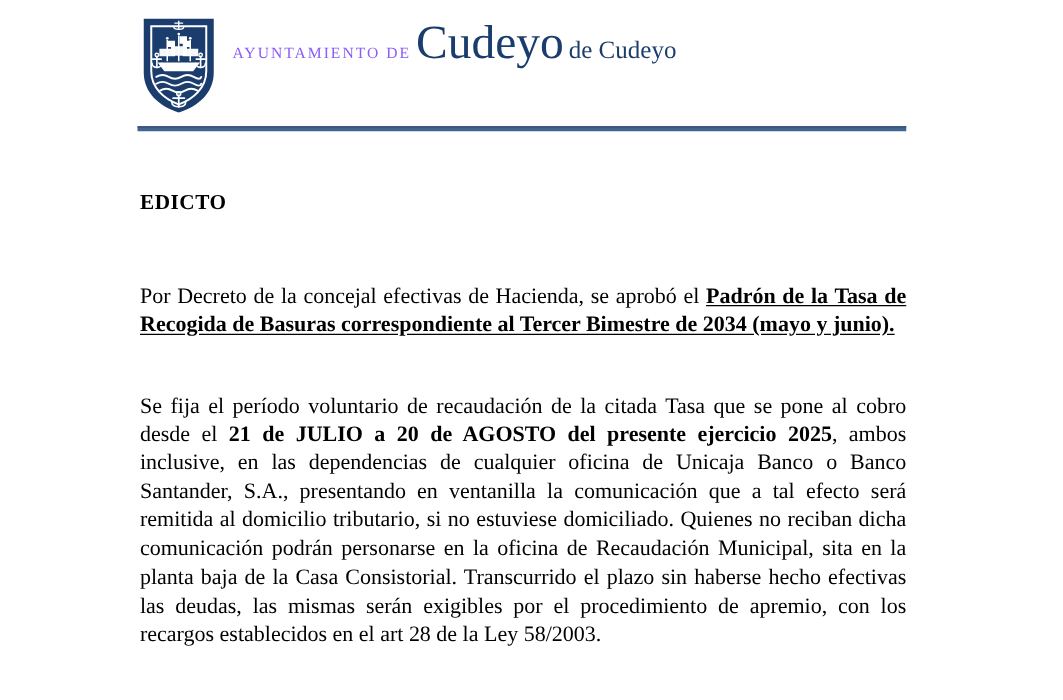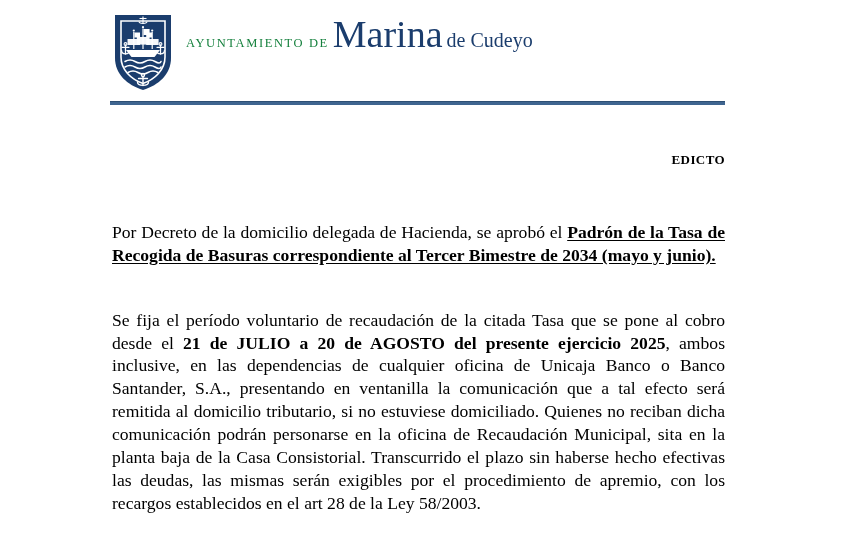--- a/index.html
+++ b/index.html
@@ -41,21 +41,21 @@
 
   .wordmark {
     display: block;
     padding-top: 4px;
   }
 
   .wordmark-top {
     font-family: "Liberation Serif", "DejaVu Serif", serif;
     font-size: 12.5px;
     letter-spacing: 1.6px;
-    color: #15803d;
+    color: #8b5cf6;
     line-height: 1;
     margin-bottom: 2px;
     white-space: nowrap;
   }
 
   .wordmark-main {
     font-family: "Liberation Serif", "DejaVu Serif", serif;
     font-size: 38px;
     line-height: 0.98;
     color: #1b3d6d;
@@ -83,23 +83,23 @@
 
   
   .doc {
     position: absolute;
     left: 112px;
     top: 120px;
     width: 613px;
   }
 
   .edicto-title {
-    text-align: right;
+    text-align: left;
     font-weight: bold;
-    font-size: 13px;
+    font-size: 17px;
     letter-spacing: 0.4px;
     margin-top: 32px;
   }
 
   .para {
     text-align: justify;
     font-size: 17.6px;
     line-height: 1.30;
   }
 
@@ -164,29 +164,29 @@
           <line x1="48.5" y1="33" x2="48.5" y2="42"></line>
           <line x1="45" y1="35.3" x2="52" y2="35.3"></line>
           <path d="M44.6 38.6 C44.6 43 52.4 43 52.4 38.6"></path>
           <circle cx="48.5" cy="32" r="1.4" stroke-width="1.1"></circle>
         </g>
       </svg>
     </span>
 
     <span class="wordmark">
       <span class="wordmark-top">AYUNTAMIENTO DE</span>
-      <span class="wordmark-main">Marina</span>
+      <span class="wordmark-main">Cudeyo</span>
       <span class="wordmark-sub">de Cudeyo</span>
     </span>
   </div>
 
   <div class="rule"></div>
 
   <div class="doc">
 
     <div class="edicto-title">EDICTO</div>
 
-    <p class="para para-decreto"><span>Por Decreto  de la domicilio delegada de Hacienda,  se aprobó el </span><span class="bu">Padrón de la Tasa de Recogida de Basuras correspondiente al Tercer Bimestre de 2034 (mayo y junio).</span></p>
+    <p class="para para-decreto"><span>Por Decreto  de la concejal efectivas de Hacienda,  se aprobó el </span><span class="bu">Padrón de la Tasa de Recogida de Basuras correspondiente al Tercer Bimestre de 2034 (mayo y junio).</span></p>
 
     <p class="para para-periodo"><span>Se fija el período voluntario de recaudación de la citada Tasa que se pone al cobro desde el </span><span class="b">21 de JULIO a 20 de AGOSTO del presente ejercicio 2025</span><span>, ambos inclusive, en las dependencias de cualquier oficina de Unicaja Banco o Banco Santander, S.A., presentando en ventanilla la comunicación que a tal efecto será remitida al domicilio tributario, si no estuviese domiciliado. Quienes no reciban dicha comunicación podrán personarse en la oficina de Recaudación Municipal, sita en la planta baja de la Casa Consistorial. Transcurrido el plazo sin haberse hecho efectivas las deudas, las mismas serán exigibles por el procedimiento de apremio, con los recargos establecidos en el art 28 de la Ley 58/2003.</span></p>
 
   </div>
 </div>
 
 </body></html>

